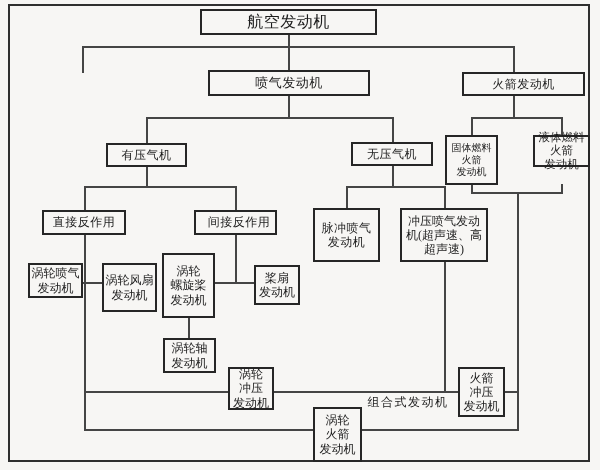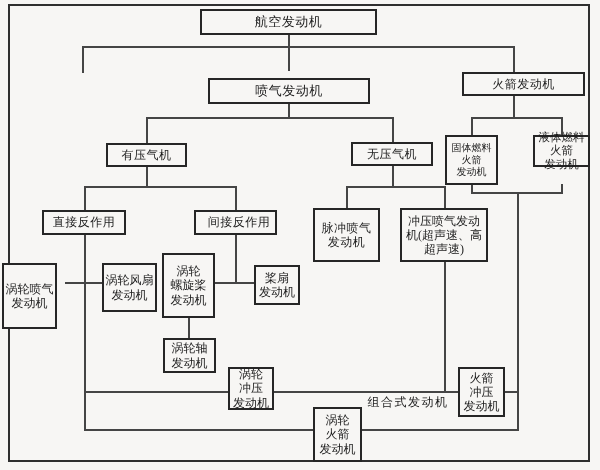--- a/index.html
+++ b/index.html
@@ -23,33 +23,33 @@
     border:2px solid #262626;background:#f7f6f4;
     display:flex;align-items:center;justify-content:center;
     text-align:center;font-size:12px;line-height:1.18;
     white-space:pre-line;letter-spacing:0.5px;
   }
   .plain{
     position:absolute;z-index:2;text-align:center;font-size:12px;
     letter-spacing:1.5px;white-space:nowrap;
   }
   
-  .n-aviation      {left:200px;top:9px;  width:177px;height:26px;font-size:13px;}
+  .n-aviation      {left:200px;top:9px;  width:177px;height:26px;font-size:16px;}
   .n-piston        {left:33px; top:72px; width:97px; height:26px;}
-  .n-jet           {left:208px;top:70px; width:162px;height:26px;font-size:13px;margin-top:8px;}
+  .n-jet           {left:208px;top:70px; width:162px;height:26px;font-size:13px;}
   .n-rocket        {left:462px;top:72px; width:123px;height:24px;}
   .n-withcomp      {left:106px;top:143px;width:81px; height:24px;}
   .n-withoutcomp   {left:351px;top:142px;width:82px; height:24px;}
   .n-solid         {left:445px;top:135px;width:53px; height:50px;font-size:10px;letter-spacing:0;}
   .n-liquid        {left:533px;top:135px;width:57px; height:32px;font-size:11.5px;letter-spacing:0;}
   .n-direct        {left:42px; top:210px;width:84px; height:25px;}
   .n-indirect      {left:194px;top:210px;width:83px; height:25px;padding-left:7px;}
   .n-pulse         {left:313px;top:208px;width:67px; height:54px;}
   .n-ramjet        {left:400px;top:208px;width:88px; height:54px;letter-spacing:0;}
-  .n-turbojet      {left:2px; top:263px;width:55px; height:66px;letter-spacing:0;}
+  .n-turbojet      {left:28px; top:263px;width:55px; height:35px;letter-spacing:0;}
   .n-turbofan      {left:102px;top:263px;width:55px; height:49px;letter-spacing:0;}
   .n-turboprop     {left:162px;top:253px;width:53px; height:65px;letter-spacing:0;}
   .n-propfan       {left:254px;top:265px;width:46px; height:40px;letter-spacing:0;}
   .n-turboshaft    {left:163px;top:338px;width:53px; height:35px;letter-spacing:0;}
   .n-turboramjet   {left:228px;top:367px;width:46px; height:43px;letter-spacing:0;}
   .n-rocketramjet  {left:458px;top:367px;width:47px; height:50px;letter-spacing:0;}
   .n-turborocket   {left:313px;top:407px;width:49px; height:55px;letter-spacing:0;}
   .n-combined      {left:365px;top:394px;width:86px; height:15px;}
   
   .c1 {left:288px;top:34px; width:2px;  height:14px;}  

